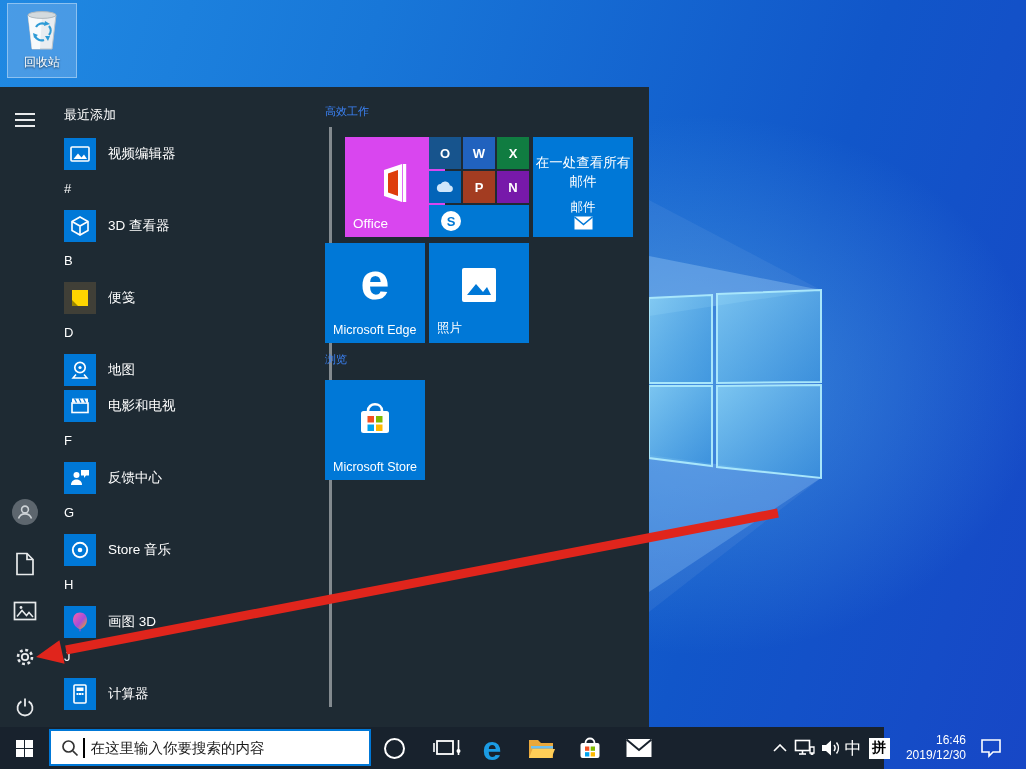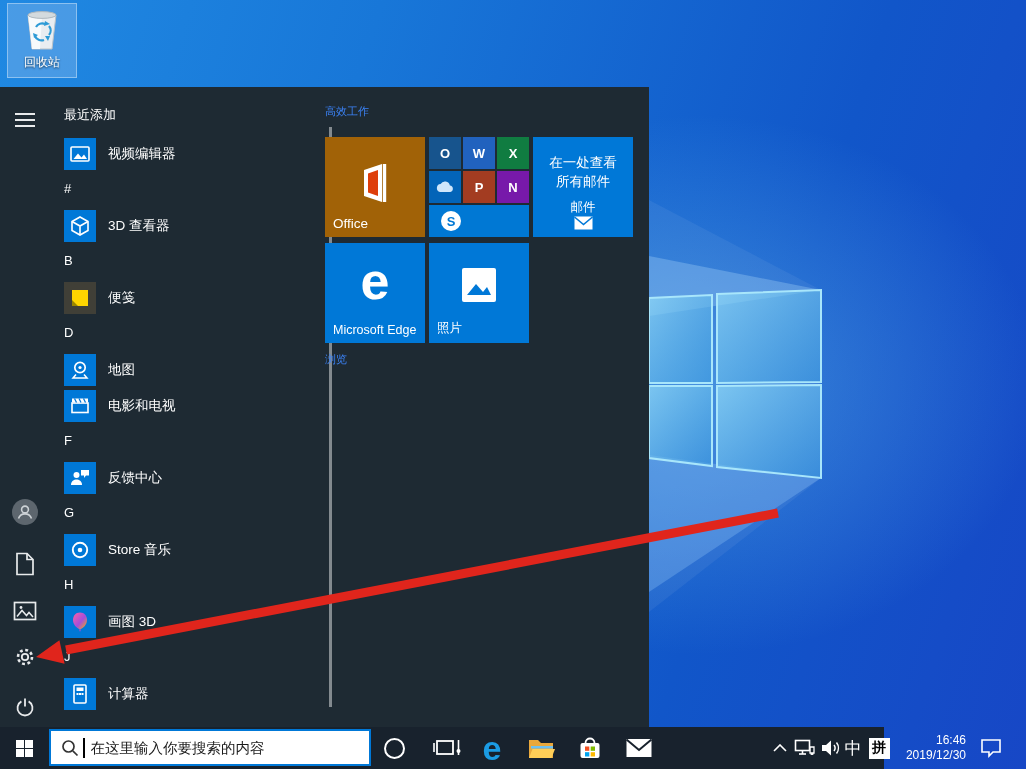--- a/index.html
+++ b/index.html
@@ -30,28 +30,28 @@
   .ai.dark{background:#403f37;}
   .al-label{color:#fff;font-size:13.5px;line-height:32px;margin-left:12px;white-space:nowrap;}
   .menu-scrollbar{position:absolute;left:329px;top:40px;width:3px;height:580px;
     background:rgba(255,255,255,.45);}
 
   
   .tiles{position:absolute;left:325px;top:17px;width:316px;height:620px;}
   .group-title{position:absolute;color:#3b82f6;font-size:11px;}
   .tile{position:absolute;width:100px;height:100px;background:#0078d7;cursor:pointer;}
   .tile-label{position:absolute;left:8px;bottom:6px;color:#fff;font-size:12.5px;white-space:nowrap;}
-  .tile.office{background:#a16207;}
+  .tile.office{background:#d946ef;margin-left:20px;}
   .cluster{background:transparent;}
   .mini{position:absolute;width:32px;height:32px;display:flex;align-items:center;justify-content:center;
     color:#fff;font-size:13px;font-weight:bold;}
   .mini.skype{width:100px;}
   .sk-circle{width:20px;height:20px;border-radius:50%;background:#fff;color:#0078d4;
     font-size:13px;font-weight:bold;display:flex;align-items:center;justify-content:center;}
-  .mail-text{margin:16px 16px 0;text-align:center;color:#fff;font-size:13.5px;line-height:19px;}
+  .mail-text{margin:16px 2px 0;text-align:center;color:#fff;font-size:13.5px;line-height:19px;}
   .mail-bottom{position:absolute;left:8px;right:8px;bottom:7px;display:flex;
     justify-content:space-between;align-items:center;color:#fff;font-size:12.5px;flex-direction:column;}
   .edge-e{position:absolute;left:0;right:0;top:8px;text-align:center;color:#fff;
     font-size:52px;font-weight:bold;}
   .tile-center-icon{position:absolute;left:50%;top:22px;transform:translateX(-50%);}
 
   
   #red-arrow{position:absolute;left:0;top:0;z-index:30;pointer-events:none;}
 
   
@@ -343,20 +343,31 @@
       <div class="tile" style="left:104px;top:139px;">
         <svg class="tile-center-icon" width="40" height="40" viewBox="0 0 40 40">
           <rect x="3" y="3" width="34" height="34" rx="2" fill="#fff"></rect>
           <path d="M8,30 l9,-11 7,8 4,-5 4,8 z" fill="#0078d7"></path>
         </svg>
         <span class="tile-label">照片</span>
       </div>
 
       <div class="group-title" style="left:0;top:248px;">浏览</div>
 
+      <div class="tile" style="left:0;top:276px;">
+        <svg class="tile-center-icon" style="top:16px;" width="42" height="46" viewBox="0 0 42 46">
+          <path d="M14,15 c0,-9 14,-9 14,0" fill="none" stroke="#fff" stroke-width="2.6"></path>
+          <rect x="7" y="15" width="28" height="22" rx="2.5" fill="#fff"></rect>
+          <rect x="13.5" y="20" width="6.5" height="6.5" fill="#f25022"></rect>
+          <rect x="22" y="20" width="6.5" height="6.5" fill="#7fba00"></rect>
+          <rect x="13.5" y="28.5" width="6.5" height="6.5" fill="#00a4ef"></rect>
+          <rect x="22" y="28.5" width="6.5" height="6.5" fill="#ffb900"></rect>
+        </svg>
+        <span class="tile-label">Microsoft Store</span>
+      </div>
     </div>
   </div>
 
   <svg id="red-arrow" width="1026" height="769" viewBox="0 0 1026 769">
     <line x1="778" y1="513" x2="66" y2="650" stroke="#e0251c" stroke-width="9"></line>
     <polygon points="36,657 59.4,640.2 64.6,663.8" fill="#e0251c"></polygon>
   </svg>
 
   <div class="taskbar">
 

